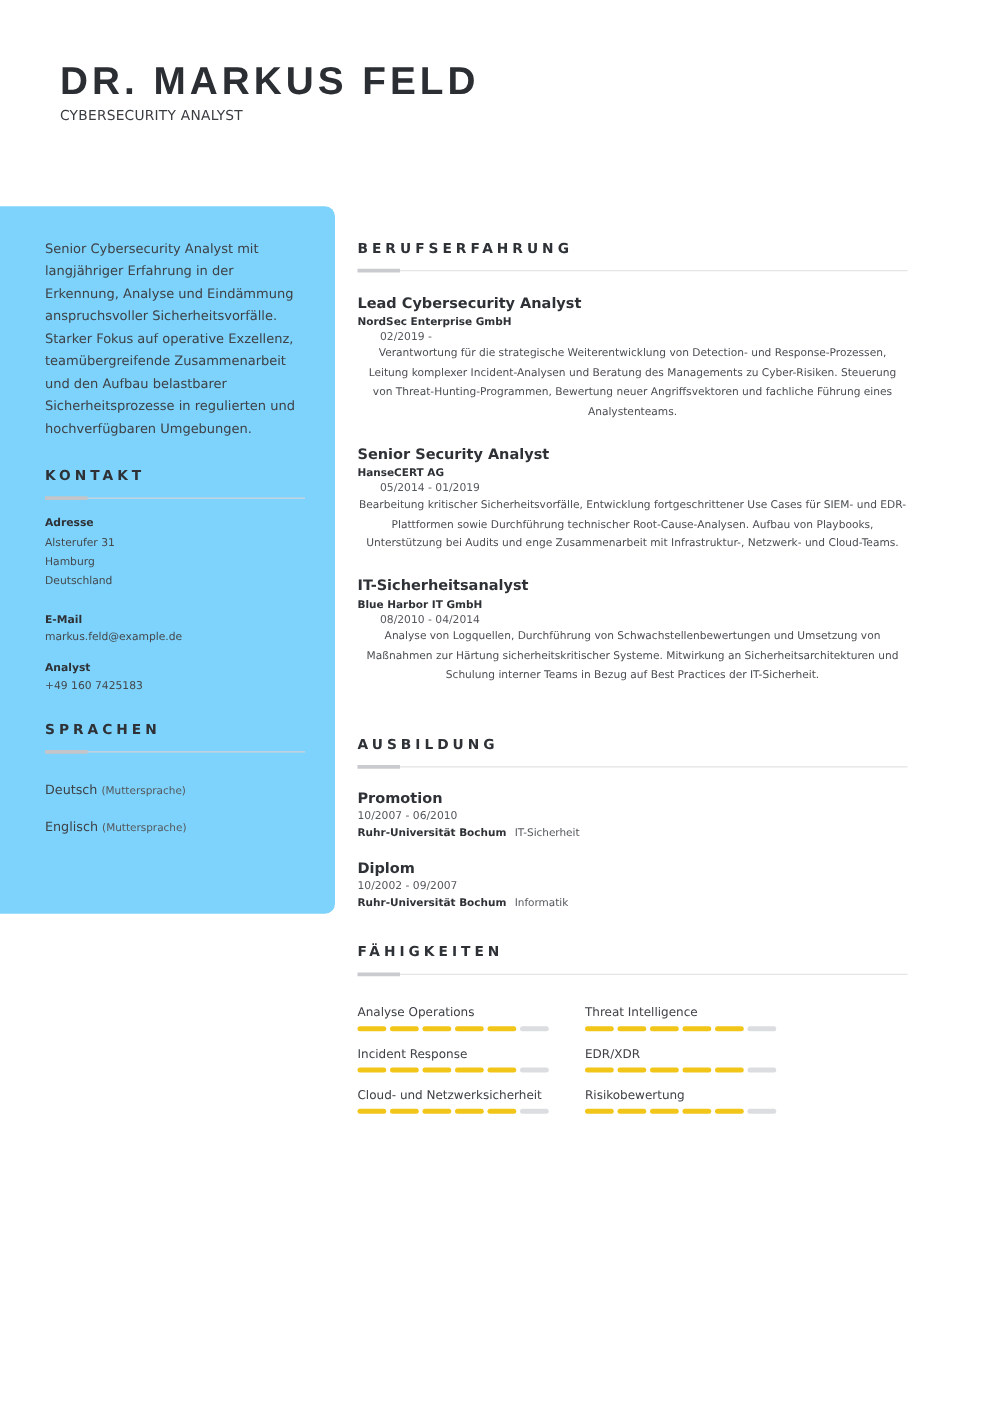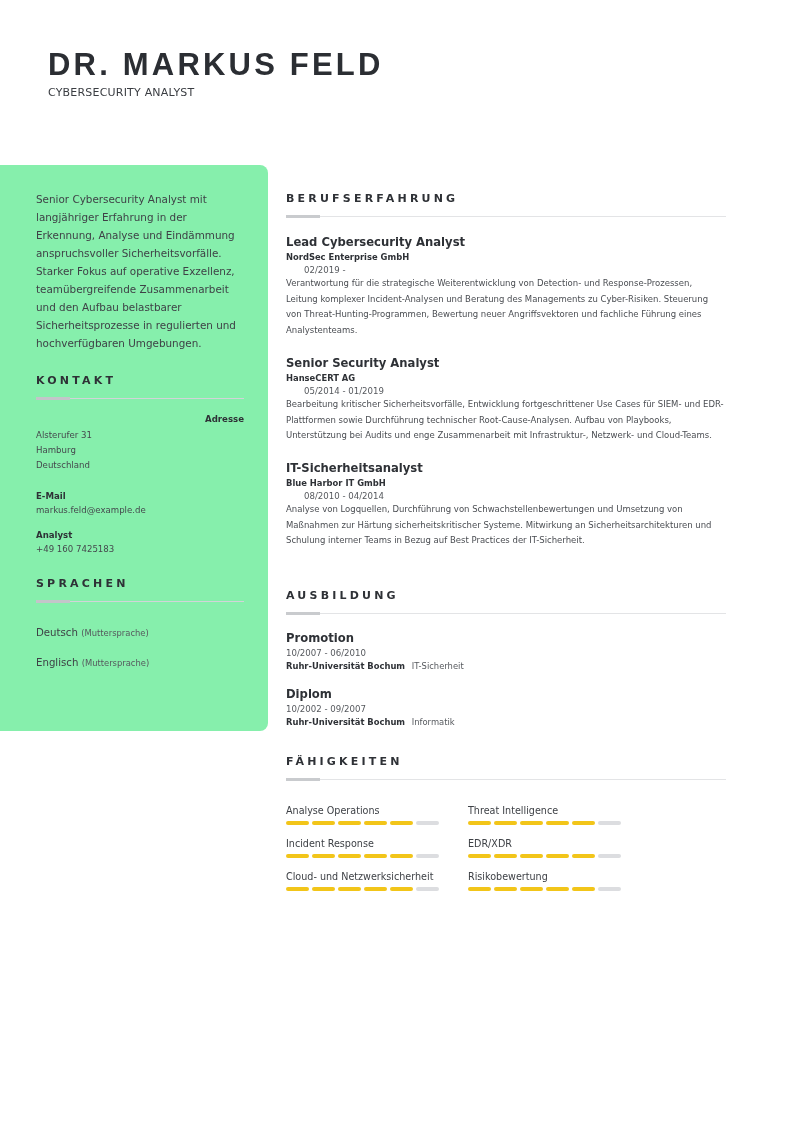--- a/index.html
+++ b/index.html
@@ -23,21 +23,21 @@
       margin-top: 2px;
       font-size: 11px;
       letter-spacing: 0.2px;
       color: #3a3d42;
     }
 
     .sidebar {
       position: absolute;
       left: 0; top: 165px;
       width: 268px; height: 566px;
-      background: #86efac;
+      background: #7dd3fc;
       border-radius: 0 8px 8px 0;
       padding: 25px 24px 0 36px;
     }
     .summary {
       font-size: 10.4px;
       line-height: 18px;
       color: #3e4146;
       width: 210px;
     }
     .sb-section { margin-top: 22px; }
@@ -48,21 +48,21 @@
       color: #2e3136;
     }
     .divider { position: relative; height: 3px; margin-top: 10px; width: 208px; }
     .divider .line { position: absolute; left: 0; right: 0; top: 1px; height: 1px; background: #d2d4d8; }
     .divider .accent { position: absolute; left: 0; top: 0; width: 34px; height: 3px; background: #c3c5c9; }
     .main .divider { width: 440px; }
     .main .divider .line { background: #e3e4e6; }
     .main .divider .accent { background: #c9cbce; }
 
     .c-label { font-size: 8.6px; font-weight: bold; color: #2e3136; margin-top: 14px; }
-    .c-label.first { margin-top: 14px; text-align: right; }
+    .c-label.first { margin-top: 14px; }
     .c-value { font-size: 8.6px; line-height: 15px; color: #45484d; margin-top: 4px; }
     .c-gap { margin-top: 18px; }
 
     .lang-list { margin-top: 24px; }
     .lang-item { font-size: 10.2px; color: #3e4146; height: 30px; }
     .lang-item .lvl { font-size: 8.4px; color: #55585d; }
 
     .main {
       position: absolute;
       left: 286px; top: 192px;
@@ -74,21 +74,21 @@
       letter-spacing: 3.2px;
       color: #2e3136;
     }
     .main .divider { margin-top: 10px; }
 
     .job { margin-top: 16px; }
     .job.first { margin-top: 16px; }
     .job-title { font-size: 11.6px; font-weight: bold; color: #2e3136; line-height: 16px; }
     .job-company { font-size: 8.4px; font-weight: bold; color: #2e3136; margin-top: 2px; }
     .job-date { font-size: 8.6px; color: #55585d; margin-top: 3px; padding-left: 18px; }
-    .job-desc { font-size: 8.5px; line-height: 15.7px; color: #4a4d52; margin-top: 1px; }
+    .job-desc { font-size: 8.5px; line-height: 15.7px; color: #4a4d52; margin-top: 1px; text-align: center; }
 
     .sec { margin-top: 20px; }
     .edu { margin-top: 16px; }
     .edu-title { font-size: 11.6px; font-weight: bold; color: #2e3136; }
     .edu-date { font-size: 8.6px; color: #55585d; margin-top: 3px; }
     .edu-meta { font-size: 8.4px; margin-top: 3px; }
     .edu-school { font-weight: bold; color: #2e3136; }
     .edu-field { color: #55585d; margin-left: 4px; }
 
     .skills {

